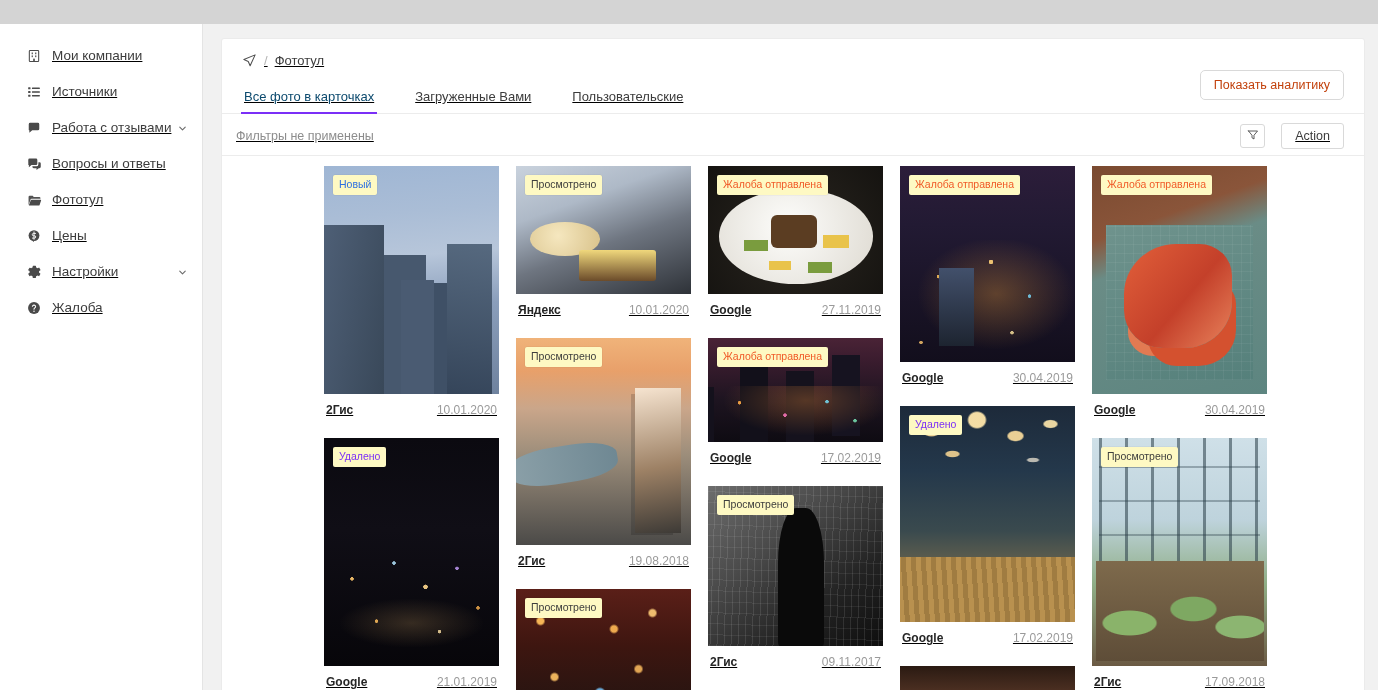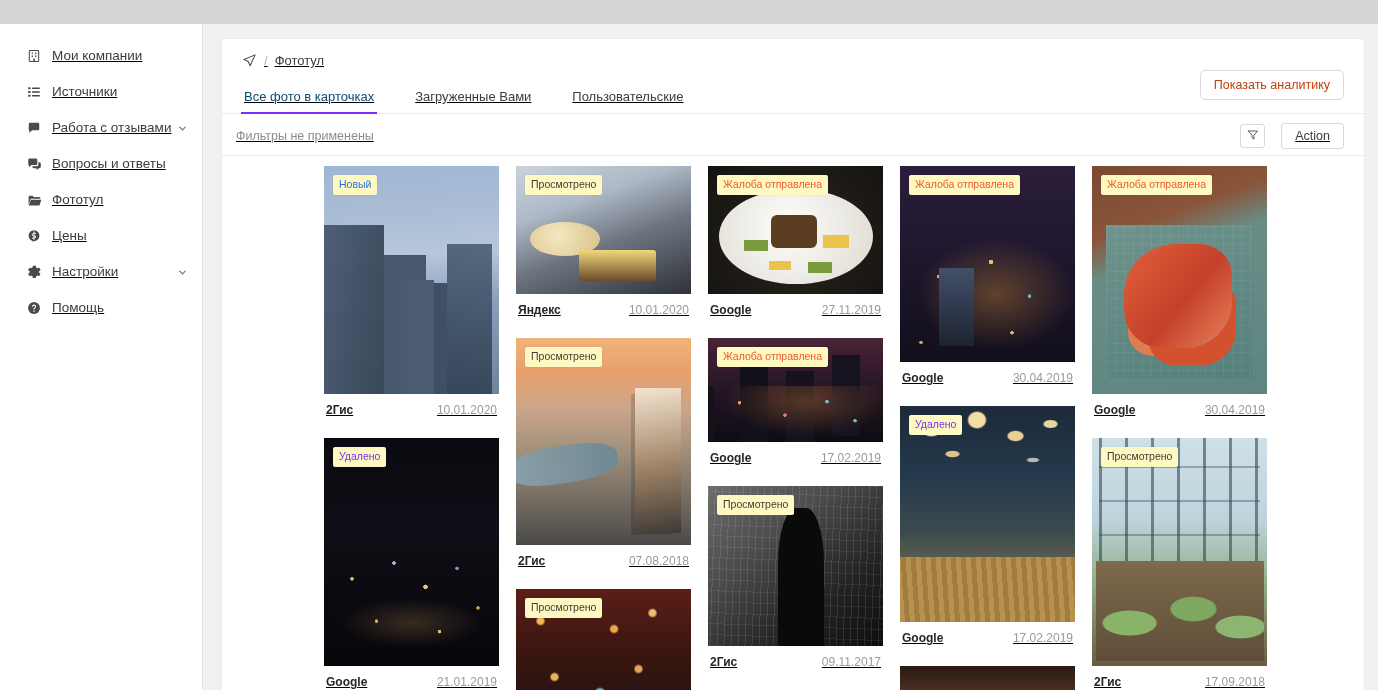--- a/index.html
+++ b/index.html
@@ -425,21 +425,21 @@
         </span>
       </div>
       <div class="nav-item">
         <span class="nav-ico">
           <svg width="14" height="14" viewBox="0 0 24 24" fill="currentColor">
             <circle cx="12" cy="12" r="10.2"></circle>
             <path d="M9.3 9.1a2.8 2.8 0 015.5.7c0 1.9-2.8 2.3-2.8 4.2" fill="none" stroke="#fff" stroke-width="1.8" stroke-linecap="round"></path>
             <circle cx="12" cy="17.4" r="1.25" fill="#fff"></circle>
           </svg>
         </span>
-        <span class="nav-label">Помощь</span>
+        <span class="nav-label">Жалоба</span>
       </div>
     </nav>
 
   <div class="main">
     <div class="panel">
 
       <div class="breadcrumb">
         <span class="bc-ico">
           <svg width="15" height="15" viewBox="0 0 24 24" fill="none" stroke="currentColor" stroke-width="1.7" stroke-linecap="round" stroke-linejoin="round">
               <path d="M21 3L3 10.5l7 3 3 7L21 3z"></path>
@@ -505,21 +505,21 @@
                   <span class="cap-date">10.01.2020</span>
                 </div>
               </div>
               <div class="card">
                 <div class="thumb" style="height:207px">
                   <div class="ph p6"></div>
                   <span class="badge viewed">Просмотрено</span>
                 </div>
                 <div class="cap">
                   <span class="cap-src">2Гис</span>
-                  <span class="cap-date">07.08.2018</span>
+                  <span class="cap-date">19.08.2018</span>
                 </div>
               </div>
               <div class="card">
                 <div class="thumb" style="height:200px">
                   <div class="ph p11"></div>
                   <span class="badge viewed">Просмотрено</span>
                 </div>
               </div>
             </div>
             <div class="col">

